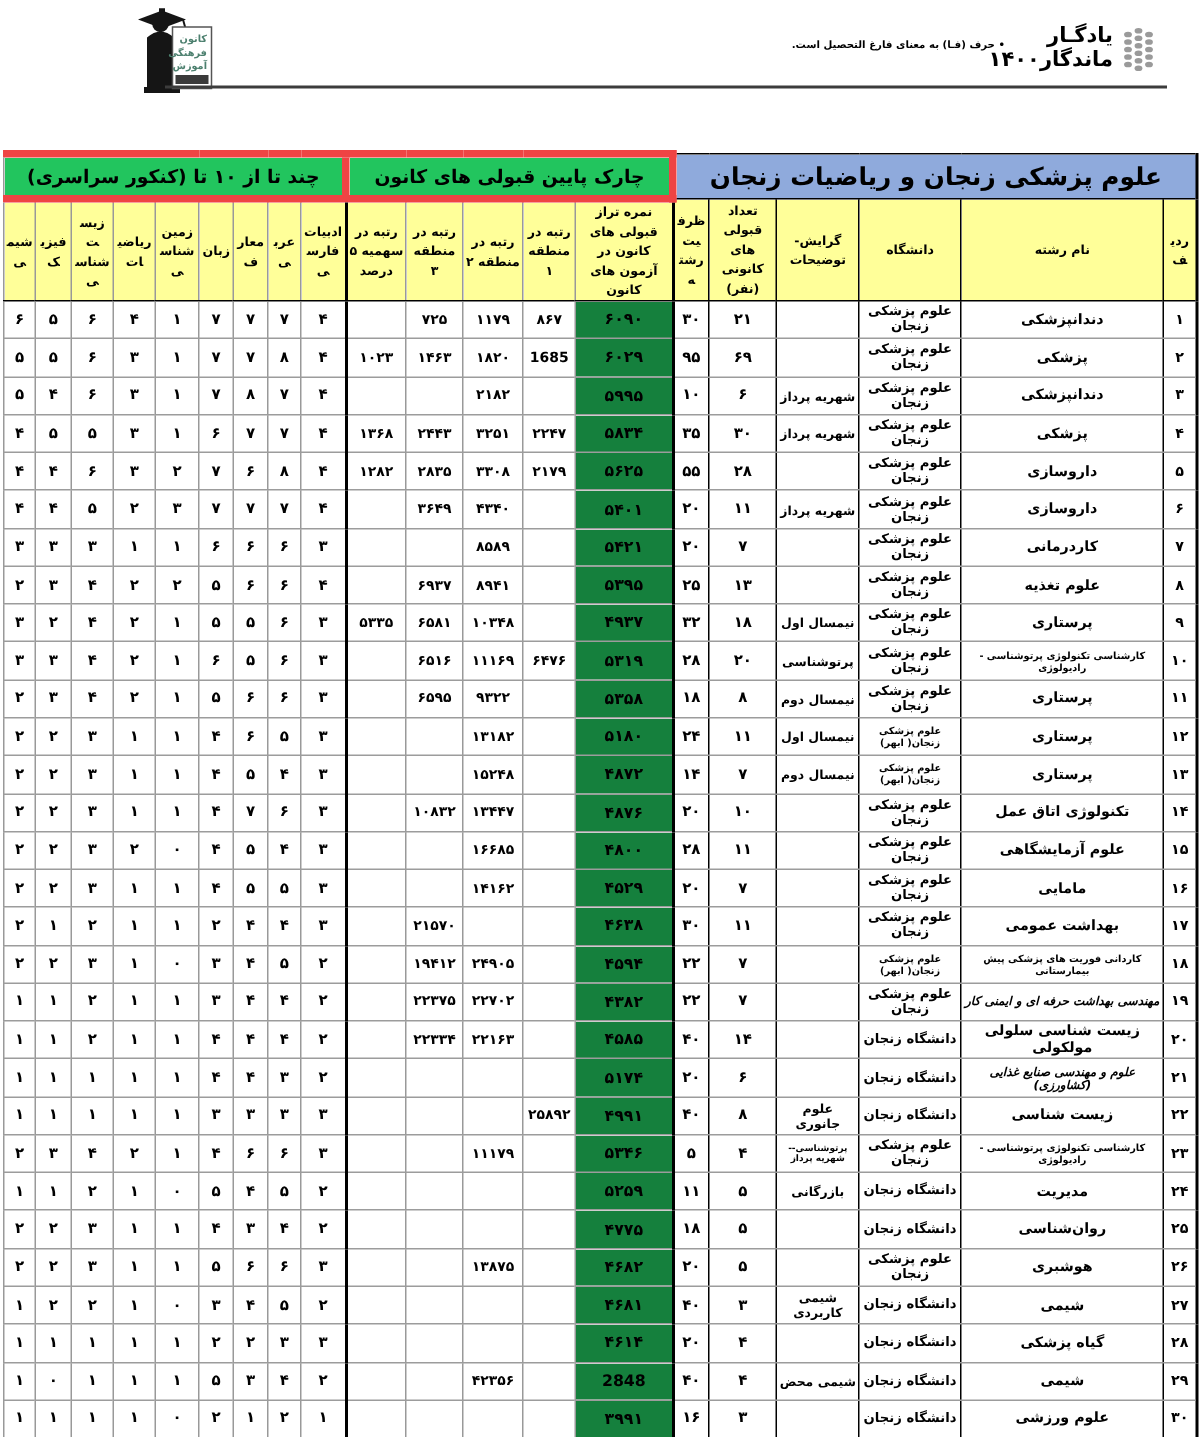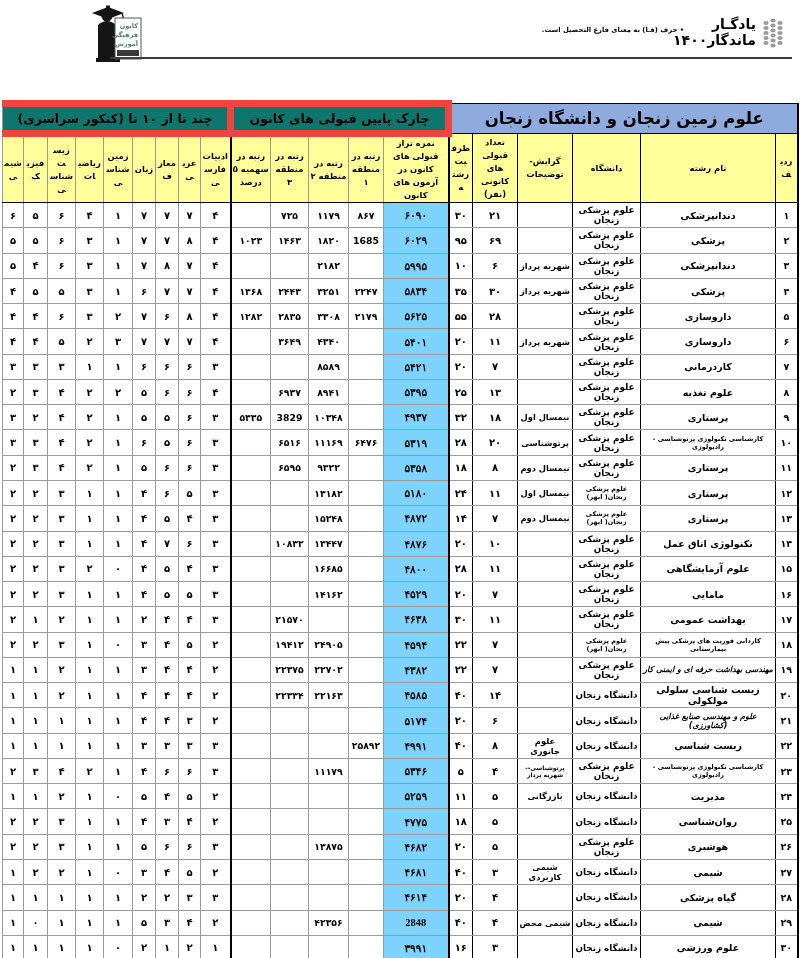--- a/index.html
+++ b/index.html
@@ -1,21 +1,21 @@
 <!DOCTYPE html>
 <html lang="fa"><head>
 <meta charset="utf-8">
 <style>
   html,body{margin:0;padding:0;}
   body{
     width:800px;height:958px;position:relative;background:#fff;overflow:hidden;
     font-family:"DejaVu Sans","Liberation Sans",sans-serif;color:#000;
   }
   
-  .pagehead{position:absolute;top:0;left:0;right:4px;height:128px;}
+  .pagehead{position:absolute;top:0;left:0;right:18px;height:128px;}
   .grad-logo{position:absolute;left:88px;top:3px;width:60px;height:62px;}
   .brand{position:absolute;right:10px;top:16px;display:flex;align-items:flex-start;direction:ltr;}
   .brand-text{text-align:right;direction:rtl;font-weight:bold;font-size:14px;line-height:1.15;margin-right:4px;}
   .brand-dots{width:26px;height:34px;}
   .notes{position:absolute;right:112px;top:22px;width:430px;direction:rtl;text-align:right;}
   .note-main{font-size:9.5px;font-weight:bold;line-height:1.3;}
   .note-sub{font-size:6.8px;font-weight:bold;margin-top:4px;margin-left:40px;}
   .head-rule{position:absolute;top:57px;left:110px;right:4px;height:2px;background:#3c3c3c;}
   
   table{
@@ -23,23 +23,23 @@
     border-collapse:collapse;direction:rtl;
   }
   th,td{
     border:1px solid #999;padding:0 1px;text-align:center;vertical-align:middle;
     font-weight:bold;overflow:hidden;white-space:normal;word-break:break-word;
   }
   thead tr.toprow{height:30px;}
   thead tr.colrow{height:67px;}
   tbody tr{height:25.27px;}
   .title-cell{background:#8faadc;font-size:16.5px;border:1px solid #000;}
-  .group-cell{background:#0f766e;font-size:12.5px;border:7px solid #ef4444;}
+  .group-cell{background:#22c55e;font-size:12.5px;border:5px solid #ef4444;}
   th.col{background:#ffff99;font-size:8.4px;line-height:1.55;border-top:1px solid #000;border-bottom:1px solid #000;}
-  td.gray{background:#7dd3fc;font-family:Liberation Serif, serif;}
+  td.gray{background:#15803d;}
   
   .c0{font-size:9.5px;}
   .c1{font-size:9.5px;}
   .c2{font-size:8.8px;}
   .c3{font-size:8.3px;}
   .c4,.c5{font-size:10px;}
   .c6{font-size:10.5px;}
   .c7,.c8,.c9,.c10{font-size:9.3px;}
   .c11,.c12,.c13,.c14,.c15,.c16,.c17,.c18,.c19{font-size:10px;}
   .fs80{font-size:8px !important;font-style:italic;}
@@ -129,21 +129,21 @@
       <col style="width:23px">
       <col style="width:23px">
       <col style="width:29px">
     <col style="width:28px">
       <col style="width:28px">
       <col style="width:24px">
       <col style="width:21px">
   </colgroup>
   <thead>
     <tr class="toprow">
-      <th colspan="6" class="title-cell">علوم زمین زنجان و دانشگاه زنجان</th>
+      <th colspan="6" class="title-cell">علوم پزشکی زنجان و ریاضیات زنجان</th>
       <th colspan="5" class="group-cell">چارک پایین قبولی های کانون</th>
       <th colspan="9" class="group-cell">چند تا از ۱۰ تا (کنکور سراسری)</th>
     </tr>
     <tr class="colrow" id="colheads">
         <th class="col c0">ردیف</th>
         <th class="col c1">نام رشته</th>
         <th class="col c2">دانشگاه</th>
         <th class="col c3">گرایش-توضیحات</th>
         <th class="col c4">تعداد قبولی های کانونی (نفر)</th>
         <th class="col c5">ظرفیت رشته</th>
@@ -343,21 +343,21 @@
       <tr>
         <td class="c0">۹</td>
         <td class="c1">پرستاری</td>
         <td class="c2">علوم پزشکی زنجان</td>
         <td class="c3">نیمسال اول</td>
         <td class="c4">۱۸</td>
         <td class="c5">۳۲</td>
         <td class="c6 gray">۴۹۳۷</td>
         <td class="c7"></td>
         <td class="c8">۱۰۳۴۸</td>
-        <td class="c9">3829</td>
+        <td class="c9">۶۵۸۱</td>
         <td class="c10">۵۳۳۵</td>
         <td class="c11">۳</td>
         <td class="c12">۶</td>
         <td class="c13">۵</td>
         <td class="c14">۵</td>
         <td class="c15">۱</td>
         <td class="c16">۲</td>
         <td class="c17">۴</td>
         <td class="c18">۲</td>
         <td class="c19">۳</td>

